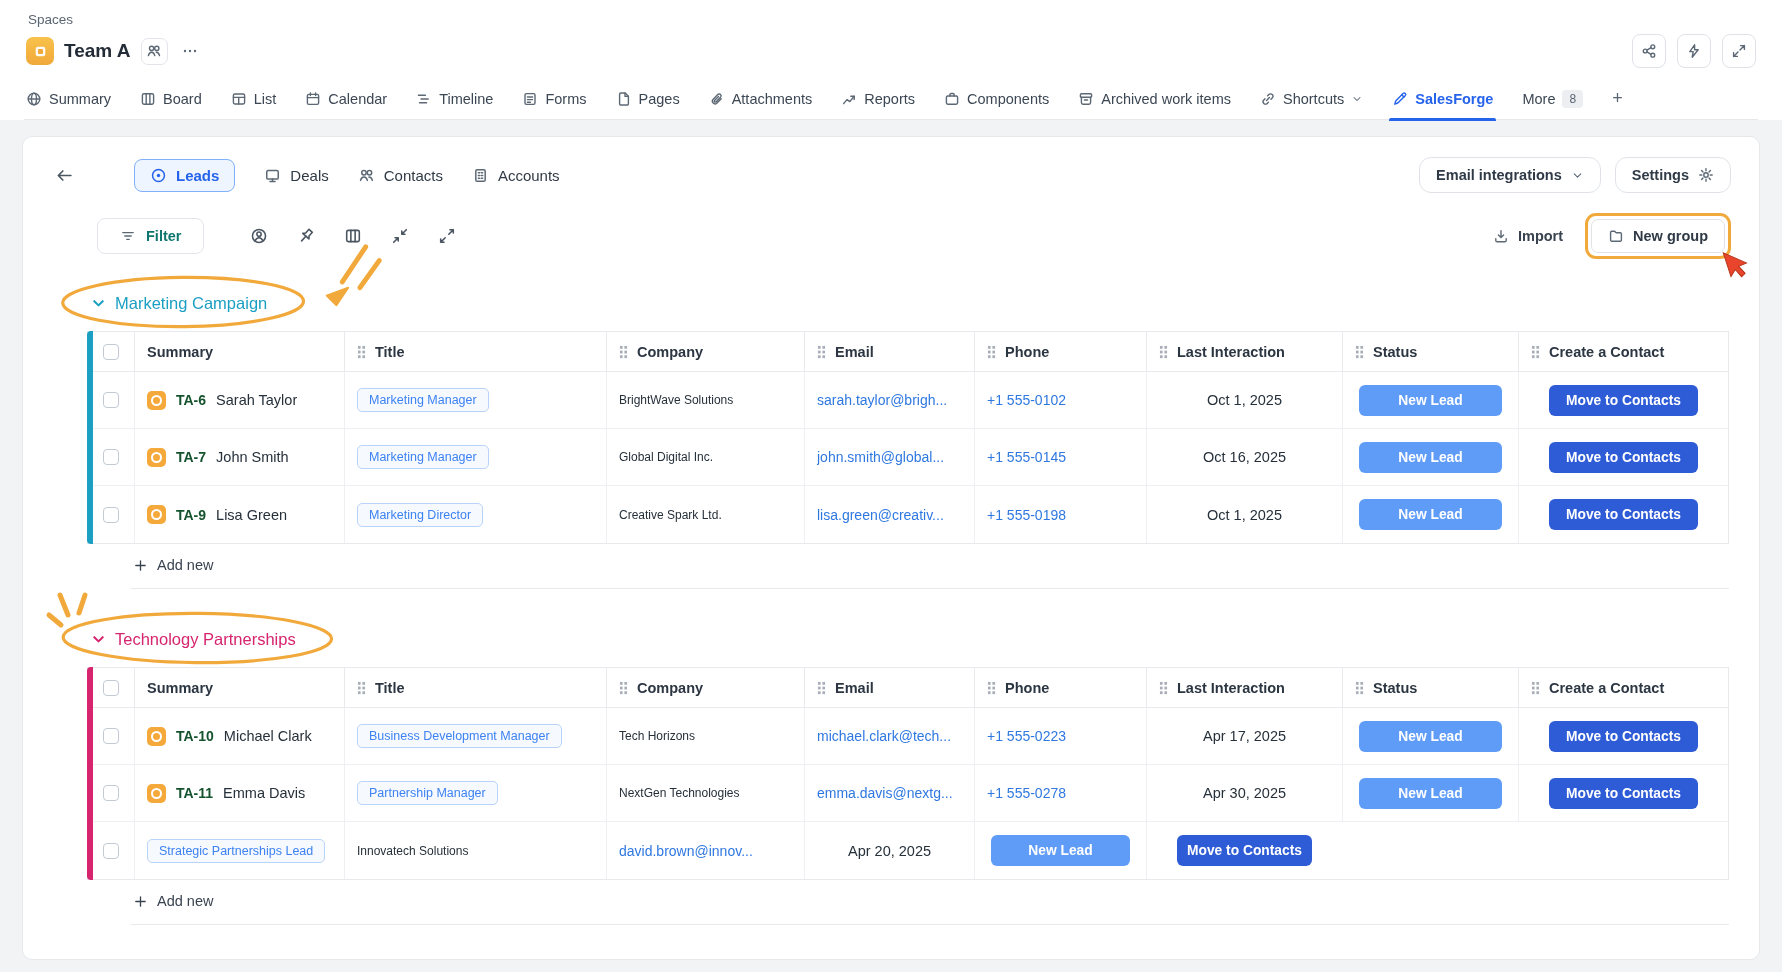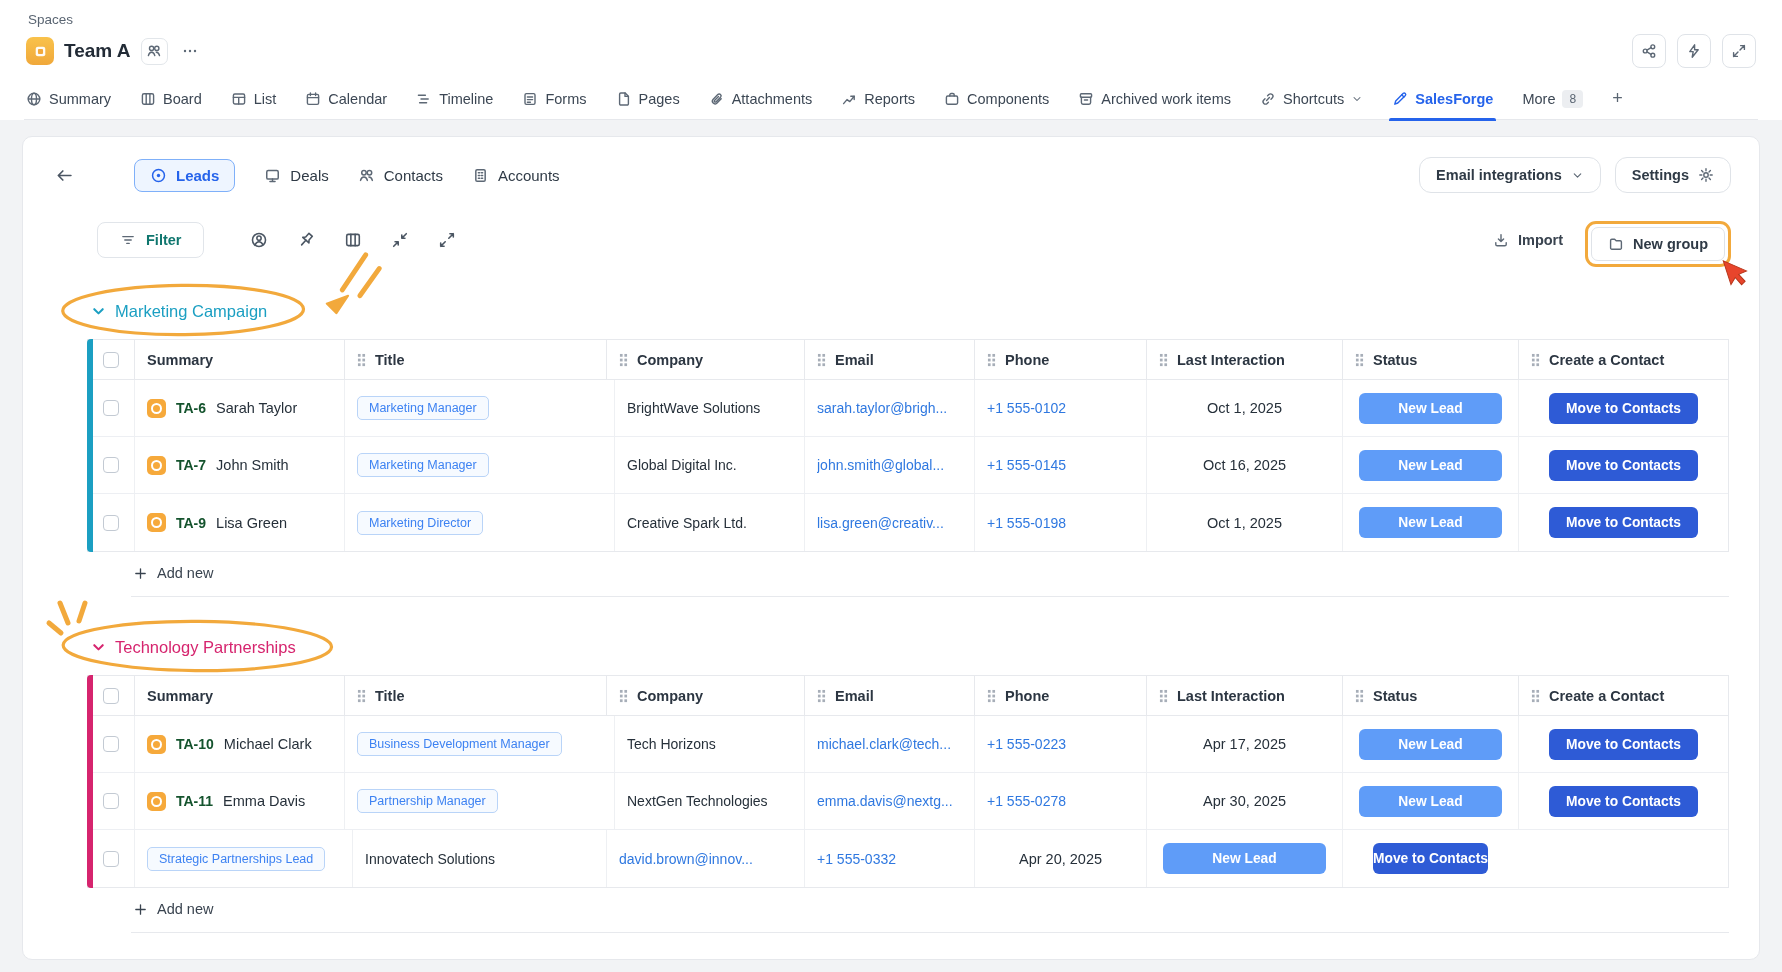--- a/index.html
+++ b/index.html
@@ -64,21 +64,21 @@
   .toolbar { display:flex; align-items:center; margin-top:20px; padding-left:46px; position:relative; }
   .filter-btn { display:flex; align-items:center; gap:10px; border:1px solid #e1e5ea; background:#fff;
     border-radius:8px; padding:9px 22px; font-size:14.5px; font-weight:600; color:#0f766e;
     cursor:pointer; font-family:inherit; }
   .tool-icons { display:flex; align-items:center; gap:25px; margin-left:44px; }
   .tool-icon { background:none; border:none; cursor:pointer; display:flex; padding:2px; }
   .tool-icon .ic { width:18px; height:18px; stroke:#4b5663; }
   .toolbar-right { margin-left:auto; display:flex; align-items:center; gap:22px; }
   .import-btn { display:flex; align-items:center; gap:9px; background:none; border:none;
     font-size:14.5px; font-weight:600; color:#39434f; cursor:pointer; font-family:inherit; }
-  .ring { border:3px solid var(--annotation); border-radius:11px; padding:3px; position:relative;margin-top:8px; }
+  .ring { border:3px solid var(--annotation); border-radius:11px; padding:3px; position:relative; }
   .new-group-btn { display:flex; align-items:center; gap:9px; border:1px solid #dfe3e8; background:#fff;
     border-radius:7px; padding:8px 16px; font-size:14.5px; font-weight:600; color:#2f3a46;
     cursor:pointer; font-family:inherit; }
   .annot-cursor { position:absolute; right:-26px; top:30px; width:34px; height:34px; z-index:9; pointer-events:none; }
 
   
   .group { margin-top:24px; margin-left:36px; position:relative; width:1642px; }
   .group + .group { margin-top:30px; }
   .group-header { position:relative; display:flex; align-items:center; gap:9px; height:40px;
     width:max-content; padding:0 10px 0 4px; margin-bottom:8px; cursor:pointer; }
@@ -103,21 +103,21 @@
     background-size:4.5px 4.7px; cursor:grab; }
   .checkbox { width:16px; height:16px; border:1.5px solid #c3cad3; border-radius:4px; background:#fff; cursor:pointer; flex:none; }
   .c-sum { gap:10px; }
   .task-icon { width:19px; height:19px; border-radius:5px; background:#f6a93b; flex:none;
     display:flex; align-items:center; justify-content:center; }
   .task-icon::after { content:""; width:7px; height:7px; border:2px solid #fff; border-radius:50%; }
   .task-id { color:#14532d; font-weight:700; font-size:14px; white-space:nowrap; }
   .task-name { font-size:14.5px; color:#26303a; white-space:nowrap; overflow:hidden; }
   .badge { font-size:12.5px; color:#3d82f2; border:1px solid #b9d4f8; background:#f6faff;
     padding:4px 11px; border-radius:5px; white-space:nowrap; cursor:pointer; }
-  .c-company { font-size:14px; color:#26303a; white-space:nowrap; overflow:hidden;margin-left:8px; }
+  .c-company { font-size:12px; color:#26303a; white-space:nowrap; overflow:hidden; }
   .link { color:#2f78e0; font-size:14px; white-space:nowrap; overflow:hidden; cursor:pointer; }
   .c-date { justify-content:center; font-size:14.5px; color:#26303a; }
   .c-status { padding:0 16px; }
   .c-action { padding:0 30px; }
   .btn-status, .btn-action { width:100%; height:31px; border:none; border-radius:6px; color:#fff;
     font-size:13.8px; font-weight:600; font-family:inherit; cursor:pointer; white-space:nowrap; }
   .btn-status { background:var(--status-new-lead); }
   .btn-action { background:var(--action-button); }
   .add-new { display:flex; align-items:center; gap:9px; margin-left:44px; width:calc(100% - 44px);
     padding:13px 0 15px 2px; border-bottom:1px solid var(--border); color:#39434f; font-size:14.5px; cursor:pointer; }
@@ -667,23 +667,20 @@
           <div class="cell">
               <span class="checkbox"></span>
             </div>
           <div class="cell">
               <span class="badge">Strategic Partnerships Lead</span>
             </div>
           <div class="cell c-company">Innovatech Solutions</div>
           <div class="cell">
               <span class="link">david.brown@innov...</span>
             </div>
-          <div class="cell">
-              <span class="link">+1 555-0332</span>
-            </div>
           <div class="cell c-date">Apr 20, 2025</div>
           <div class="cell c-status">
               <button class="btn-status">New Lead</button>
             </div>
           <div class="cell c-action">
               <button class="btn-action">Move to Contacts</button>
             </div>
         </div>
       </div>
       <div class="add-new">

